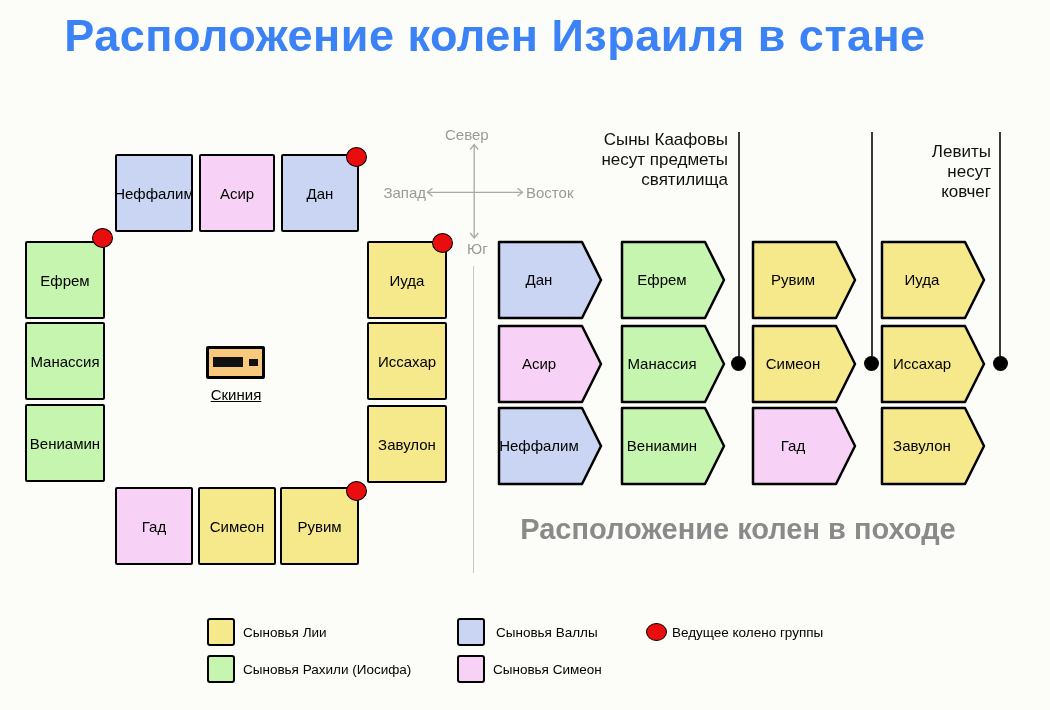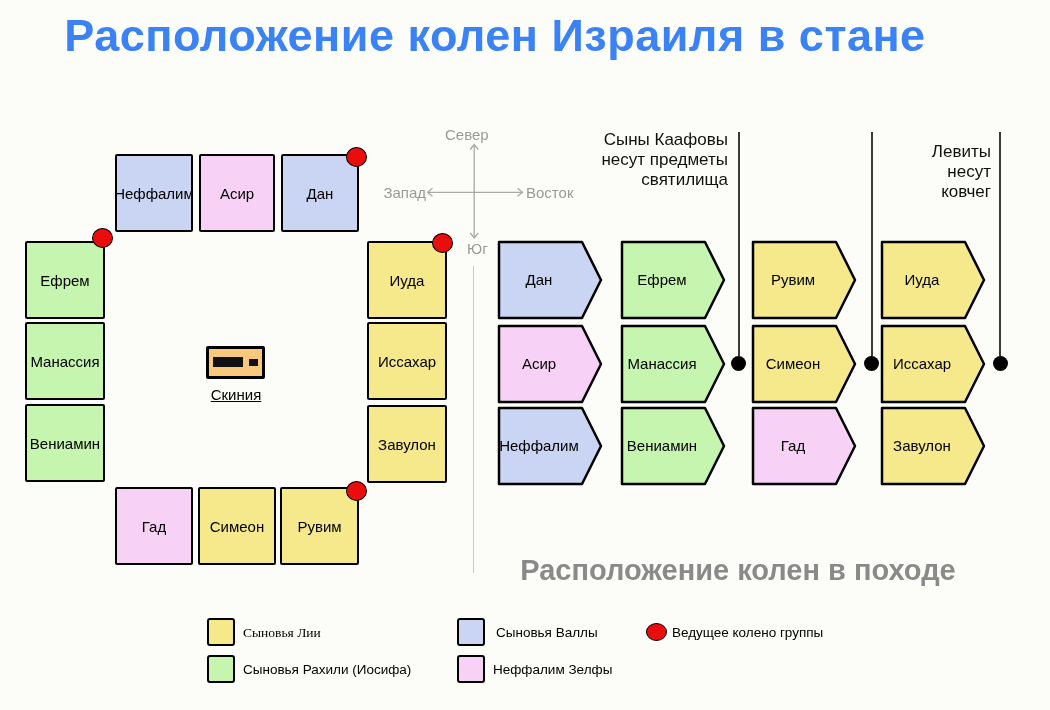--- a/index.html
+++ b/index.html
@@ -158,35 +158,35 @@
 <div class="vline" style="left:870.5px;top:132px;height:224px;"></div>
 
 <div class="dot" style="left:864px;top:355.5px;"></div>
 
 <div class="hdr" style="right:59px;top:142px;">Левиты<br>несут<br>ковчег</div>
 
 <div class="vline" style="left:999px;top:132px;height:224px;"></div>
 
 <div class="dot" style="left:992.5px;top:355.5px;"></div>
 
-<div style="position:absolute;left:500px;top:513px;width:476px;text-align:center;font-size:29px;font-weight:bold;color:#8a8a8a;margin-top:41px;">Расположение колен в походе</div>
+<div style="position:absolute;left:500px;top:513px;width:476px;text-align:center;font-size:29px;font-weight:bold;color:#8a8a8a;">Расположение колен в походе</div>
 
 <div class="lgsq yellow" style="left:207px;top:618px;"></div>
 
-<div class="lgtx" style="left:243px;top:625px;font-family:Liberation Serif, serif;">Сыновья Лии</div>
+<div class="lgtx" style="left:243px;top:625px;">Сыновья Лии</div>
 
 <div class="lgsq green" style="left:207px;top:655px;"></div>
 
 <div class="lgtx" style="left:243px;top:662px;">Сыновья Рахили (Иосифа)</div>
 
 <div class="lgsq blue" style="left:457px;top:618px;"></div>
 
 <div class="lgtx" style="left:496px;top:625px;">Сыновья Валлы</div>
 
 <div class="lgsq pink" style="left:457px;top:655px;"></div>
 
-<div class="lgtx" style="left:493px;top:662px;">Неффалим Зелфы</div>
+<div class="lgtx" style="left:493px;top:662px;">Сыновья Симеон</div>
 
 <div class="leader" style="left:646px;top:623px;width:21px;height:18px;"></div>
 
 <div class="lgtx" style="left:672px;top:625px;">Ведущее колено группы</div>
 
 </div>
 
 </body></html>

